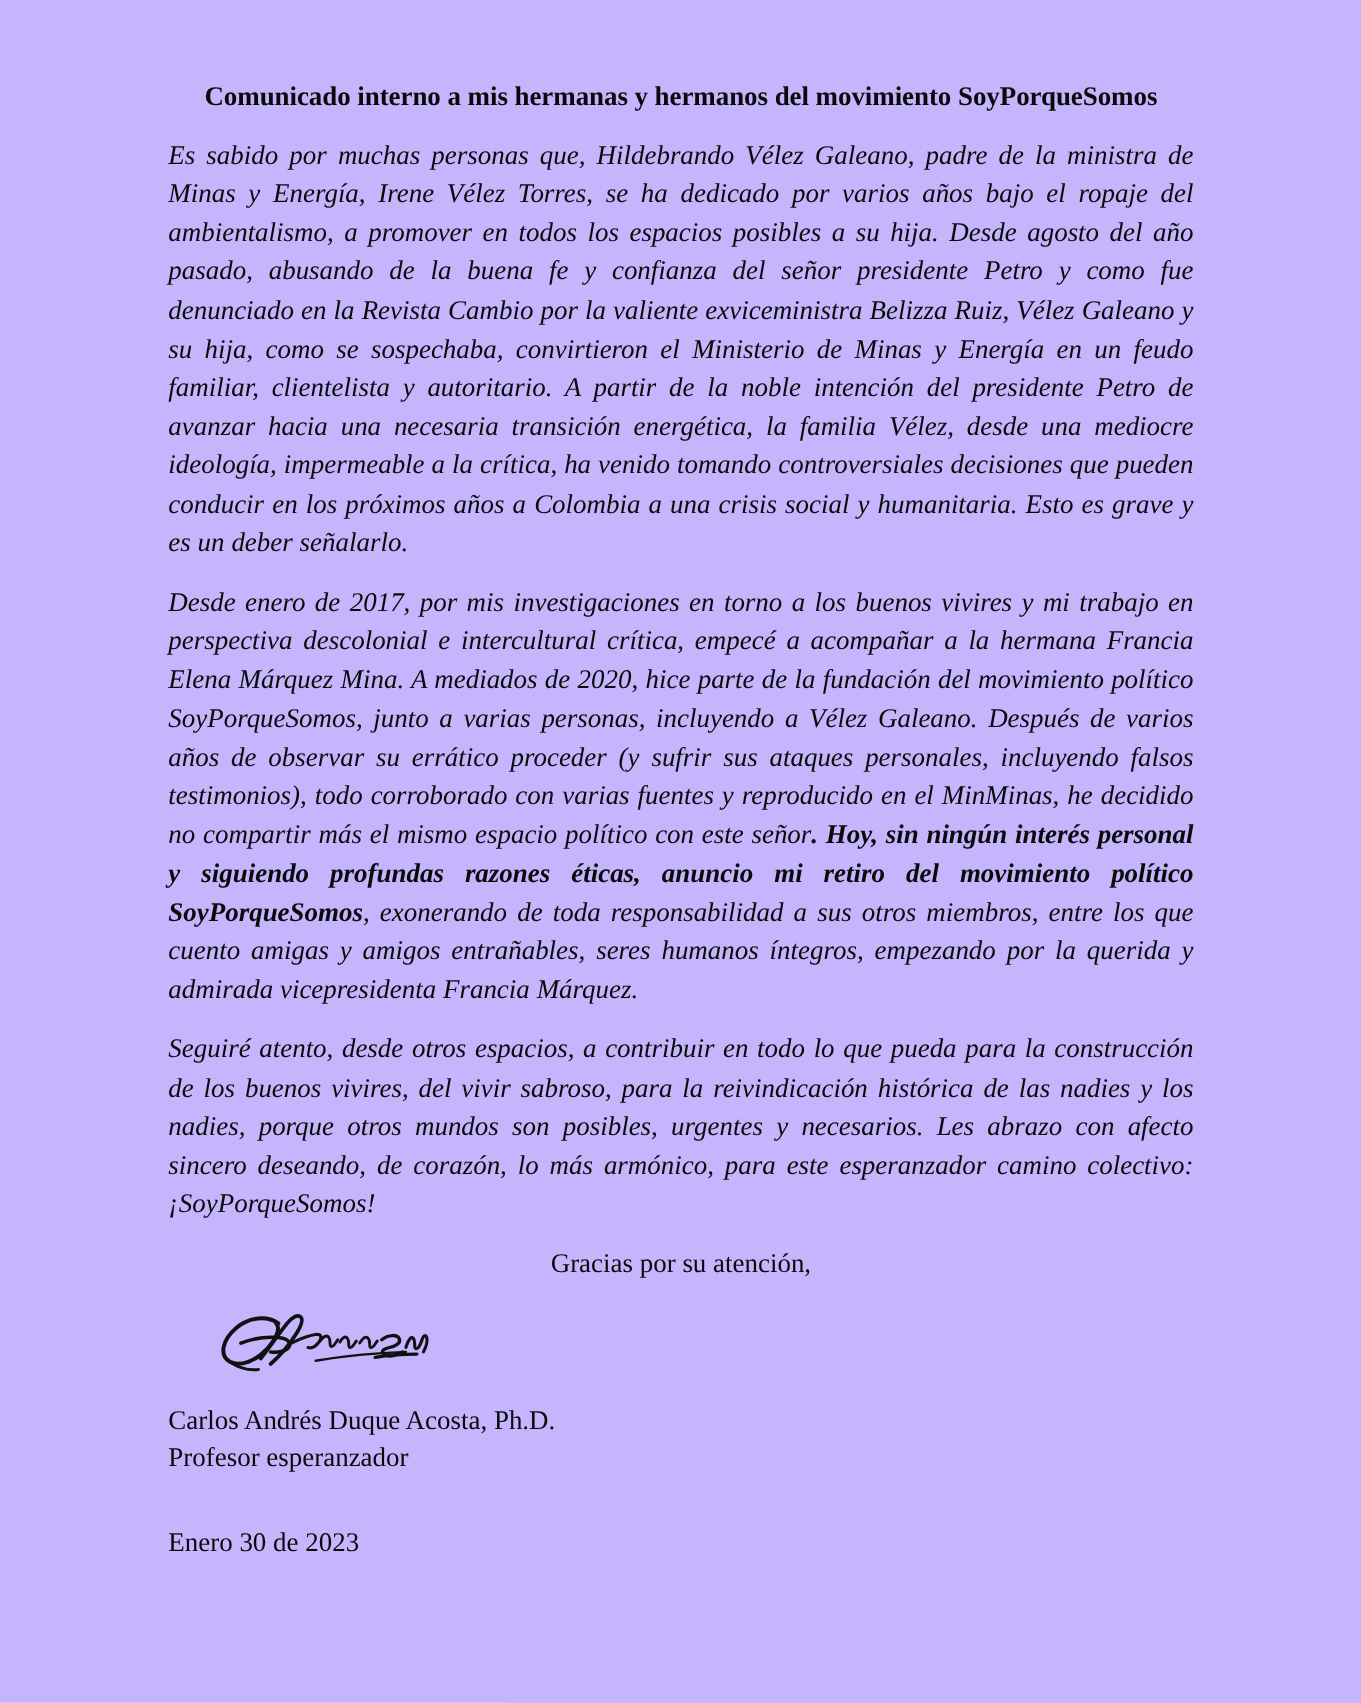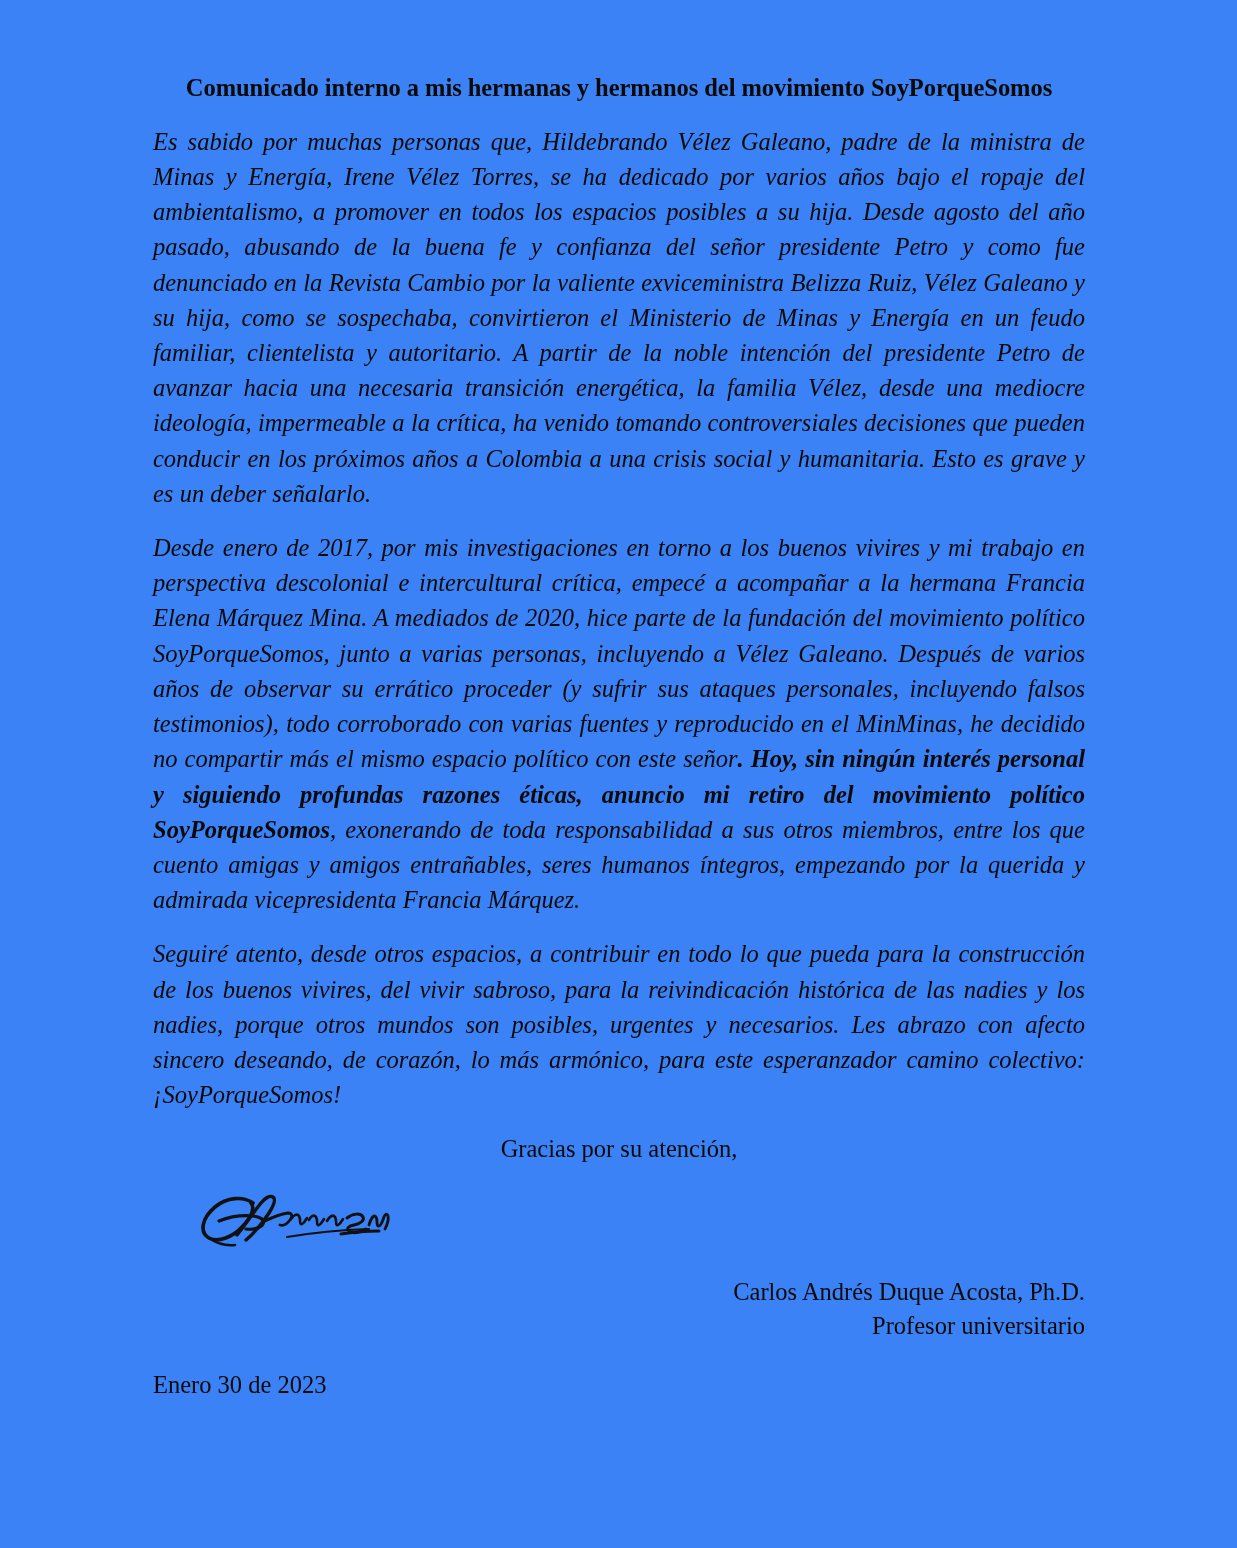--- a/index.html
+++ b/index.html
@@ -14,21 +14,21 @@
     overflow: hidden;
     font-family: "Liberation Serif", "DejaVu Serif", serif;
     color: #0a0a0a;
     -webkit-font-smoothing: antialiased;
   }
 
   .page {
     position: relative;
     width: 1237px;
     height: 1548px;
-    background: #3b82f6;
+    background: #c4b5fd;
     box-sizing: border-box;
   }
 
   .content {
     position: absolute;
     left: 153px;
     top: 72px;
     width: 932px;
   }
 
@@ -73,28 +73,28 @@
     position: absolute;
     left: 38px;
     top: 0;
     display: block;
   }
 
   .signer {
     font-size: 24.5px;
     line-height: 34px;
     margin: 22px 0 0 0;
-    text-align: right;
+    text-align: left;
   }
   .signer-line { display: block; }
 
   .date-line {
     font-size: 24.5px;
     line-height: 34px;
-    margin: 25px 0 0 0;
+    margin: 43px 0 0 0;
     text-align: left;
   }
 </style>
 </head>
 <body>
 
 <div class="page">
   <div class="content">
 
     <h1 class="doc-title">Comunicado interno a mis hermanas y hermanos del movimiento SoyPorqueSomos</h1>
@@ -121,19 +121,19 @@
           <path d="M178 34 C180 27, 183 23, 185 26 C187 29, 185 34, 187 35 C189 36, 191 32, 193 26 C194 23, 196 22, 197 25 C198 29, 196 34, 194 38" stroke-width="2.8"></path>
           <path d="M150 43 C162 41, 176 40, 188 40" stroke-width="3.0"></path>
           <path d="M96 46 C120 42, 150 39, 178 38" stroke-width="2.2"></path>
           <path d="M18 47 C25 52, 34 55, 44 54" stroke-width="2.6"></path>
         </g>
       </svg>
     </div>
 
     <div class="signer">
       <span class="signer-line">Carlos Andrés Duque Acosta, Ph.D.</span>
-      <span class="signer-line">Profesor universitario</span>
+      <span class="signer-line">Profesor esperanzador</span>
     </div>
 
     <p class="date-line">Enero 30 de 2023</p>
 
   </div>
 </div>
 
 </body></html>

